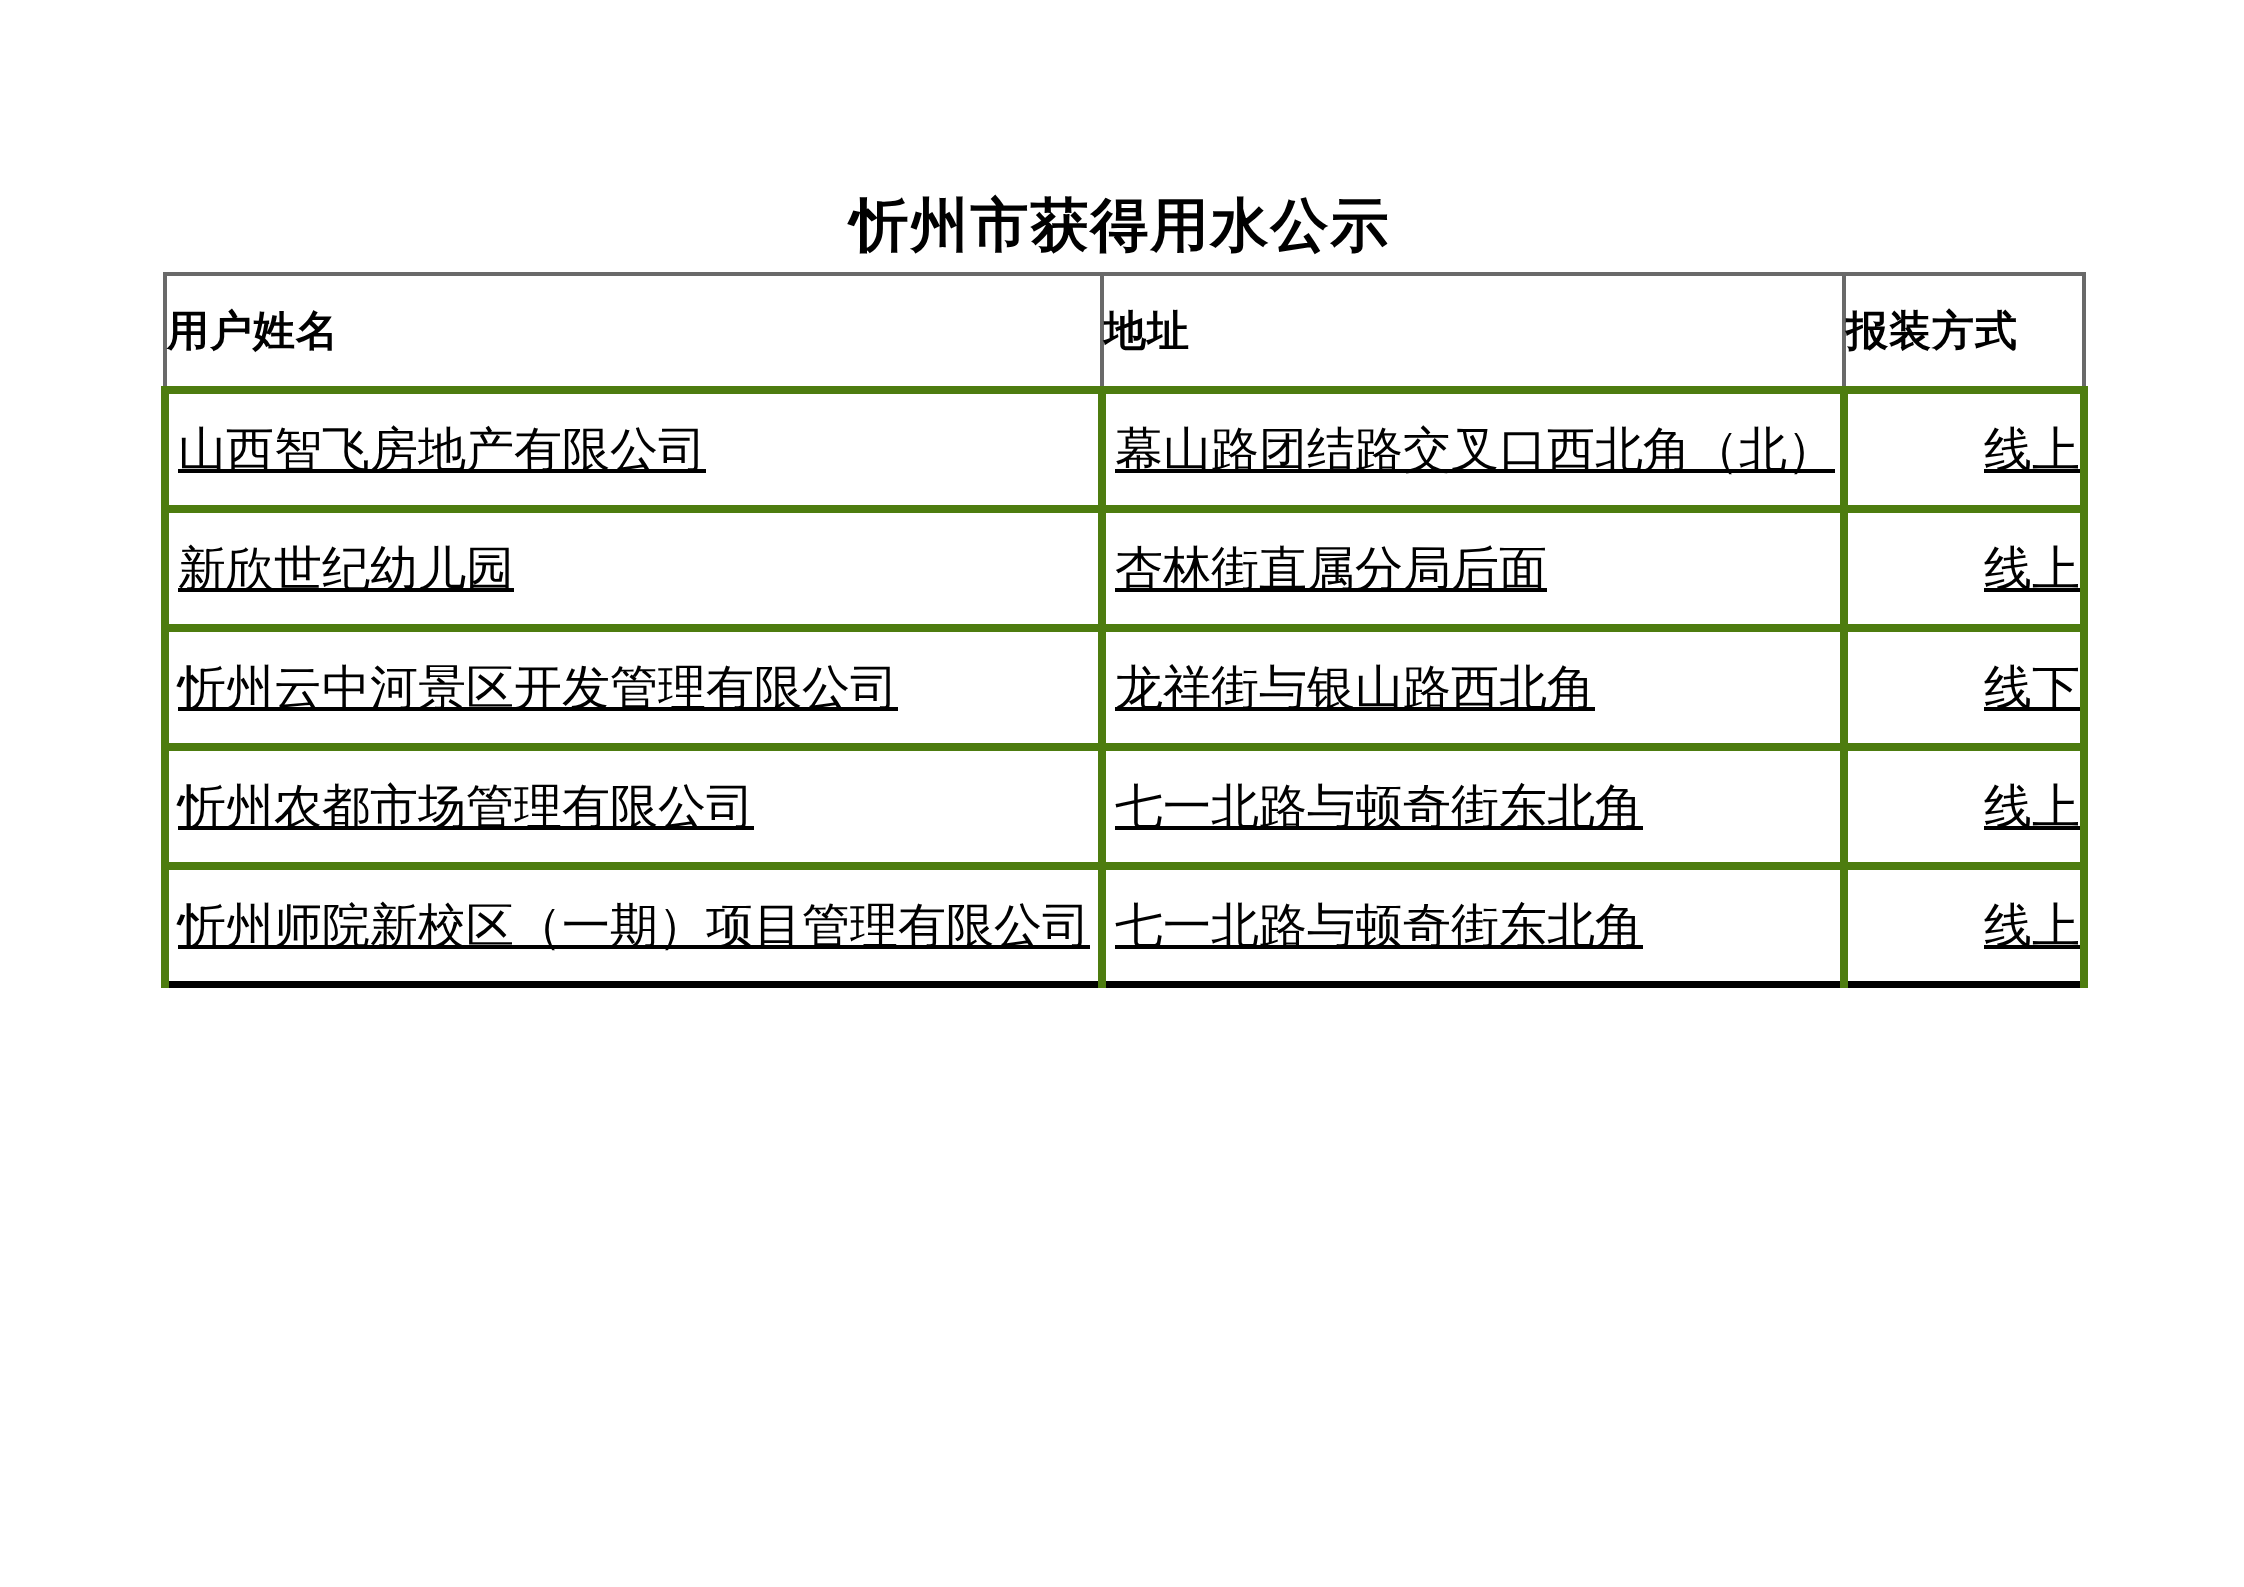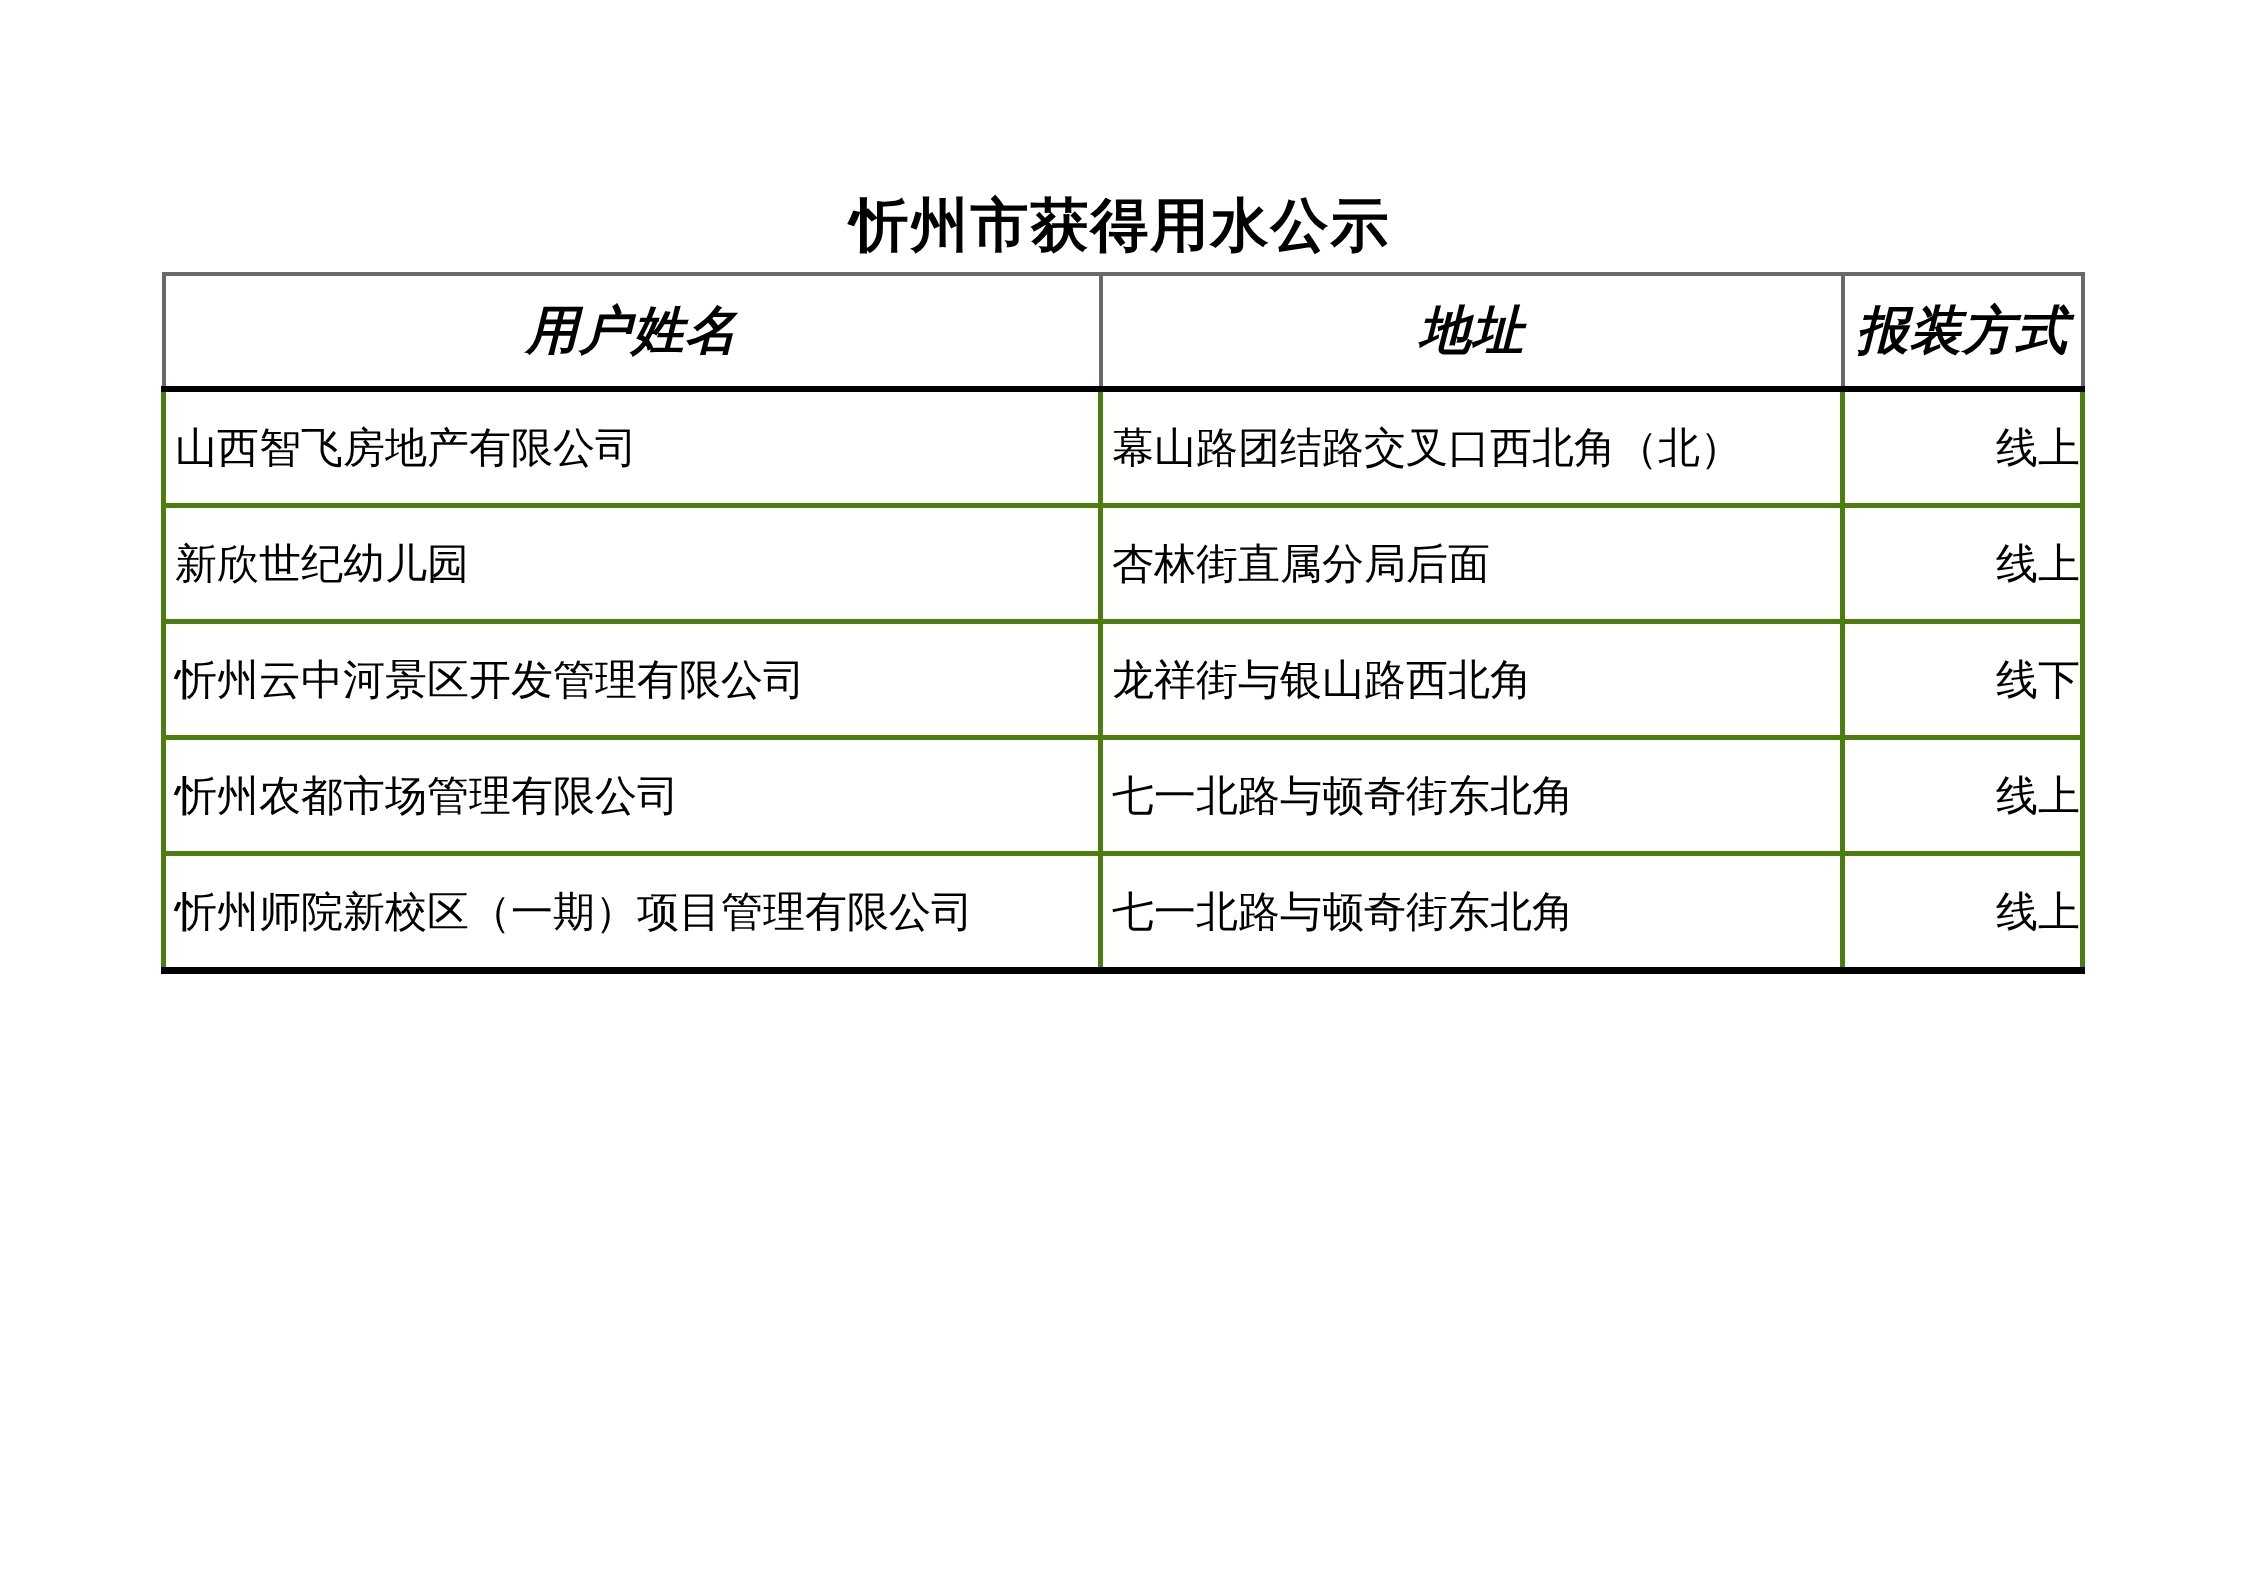--- a/index.html
+++ b/index.html
@@ -36,36 +36,36 @@
     table-layout: fixed;
   }
   table.water-table col.c-name    { width: 937px; }
   table.water-table col.c-address { width: 742px; }
   table.water-table col.c-method  { width: 240px; }
 
   table.water-table th {
     height: 110px;
     border: 4px solid #696969;       
     border-bottom: 6px solid #000000;
-    font-size: 52px;
+    font-size: 42px;
     font-weight: bold;
-    text-align: center;
+    text-align: left;
     vertical-align: middle;
     padding: 0;
     letter-spacing: 1px;
-    font-style: italic;
   }
   table.water-table td {
     height: 111px;
-    border: 5px solid #4d7c0f;
-    font-size: 42px;
+    border: 8px solid #4d7c0f;
+    font-size: 48px;
     vertical-align: middle;
     padding: 0;
     white-space: nowrap;
     overflow: hidden;
+    text-decoration: underline;
   }
   table.water-table td.cell-name,
   table.water-table td.cell-address {
     text-align: left;
     padding-left: 9px;
   }
   table.water-table td.cell-method {
     text-align: right;
   }
   table.water-table tr:last-child td {

